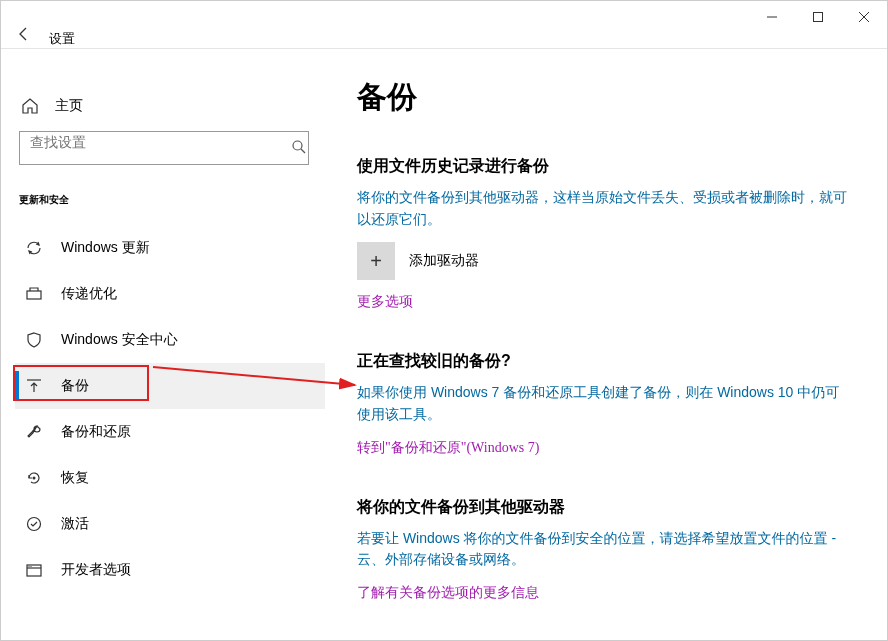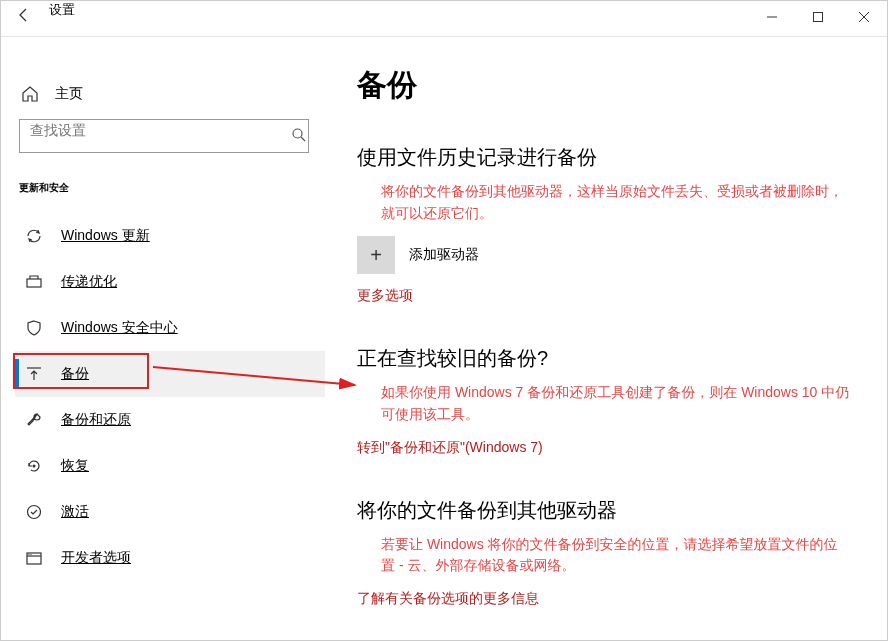--- a/index.html
+++ b/index.html
@@ -1,54 +1,54 @@
 <!DOCTYPE html>
 <html><head>
   <meta charset="utf-8">
   <style>
     * { margin: 0; padding: 0; box-sizing: border-box; font-family: "Segoe UI", "Microsoft YaHei", sans-serif; }
     body { background: #fff; width: 888px; height: 641px; overflow: hidden; position: relative; border: 1px solid #ccc; }
     
-    .titlebar { height: 36px; display: flex; align-items: flex-start; padding: 0 8px; border-bottom: 1px solid #e5e5e5; }
+    .titlebar { height: 48px; display: flex; align-items: flex-end; padding: 0 8px; border-bottom: 1px solid #e5e5e5; }
     .titlebar .back { width: 28px; height: 28px; display: flex; align-items: center; justify-content: center; cursor: pointer; font-size: 16px; }
     .titlebar .title { margin-left: 12px; font-size: 13px; }
     .winbtns { position: absolute; right: 0; top: 0; display: flex; }
     .winbtn { width: 46px; height: 32px; display: flex; align-items: center; justify-content: center; cursor: pointer; }
 
     .container { display: flex; height: calc(100% - 36px); }
     
     .sidebar { width: 332px; padding: 14px 8px 0 14px; overflow-y: auto; position: relative; }
     .home-row { display: flex; align-items: center; padding: 8px 4px 16px 4px; cursor: pointer; margin-top: 26px; }
     .home-row .icon { width: 22px; display: flex; justify-content: center; }
     .home-row .label { margin-left: 14px; font-size: 14px; }
     
     .search { position: relative; margin: 0 4px 20px 4px; }
     .search input { width: 290px; height: 34px; border: 1px solid #999; padding: 0 36px 12px 10px; font-size: 14px; outline: none; }
     .search .sicon { position: absolute; right: 14px; top: 8px; color: #555; }
     
     .section-header { font-size: 10px; font-weight: 600; padding: 8px 4px 18px 4px; }
     
-    .nav { list-style: none; text-decoration: underline; }
+    .nav { list-style: none; }
     .nav li { display: flex; align-items: center; height: 46px; cursor: pointer; position: relative; padding-left: 8px; }
     .nav li.active { background: #f0f0f0; }
     .nav li.active::before { content: ""; position: absolute; left: 0; top: 8px; bottom: 8px; width: 4px; background: #0078d4; }
     .nav li .icon { width: 22px; display: flex; justify-content: center; color: #333; }
     .nav li .label { margin-left: 16px; font-size: 14px; }
     .redbox { position: absolute; border: 2px solid #e02020; pointer-events: none; }
     
     .main { flex: 1; padding: 28px 36px 0 24px; overflow-y: auto; position: relative; }
     .main h1 { font-size: 30px; font-weight: 600; margin-bottom: 38px; }
-    .main h2 { font-size: 20px; font-weight: 400; margin-bottom: 10px; }
-    .main p.desc { font-size: 14px; color: #ef4444; line-height: 1.55; margin-bottom: 12px; margin-left: 24px; }
+    .main h2 { font-size: 16px; font-weight: 700; margin-bottom: 10px; }
+    .main p.desc { font-size: 14px; color: #0369a1; line-height: 1.55; margin-bottom: 12px; }
     
     .adddrive { display: flex; align-items: center; margin: 8px 0 12px 0; cursor: pointer; }
     .adddrive .plus { width: 38px; height: 38px; background: #d9d9d9; display: flex; align-items: center; justify-content: center; font-size: 20px; color: #333; }
     .adddrive .label { margin-left: 14px; font-size: 14px; }
     
-    .link { color: #b91c1c; font-size: 14px; cursor: pointer; display: inline-block; }
+    .link { color: #a21caf; font-size: 14px; cursor: pointer; display: inline-block; font-family: Liberation Serif, serif; }
     .block { margin-bottom: 40px; }
     
     .arrow { position: absolute; pointer-events: none; }
   </style>
 </head>
 <body>
 
 <div class="titlebar">
   <div class="back">
     <svg width="14" height="14" viewBox="0 0 14 14">

